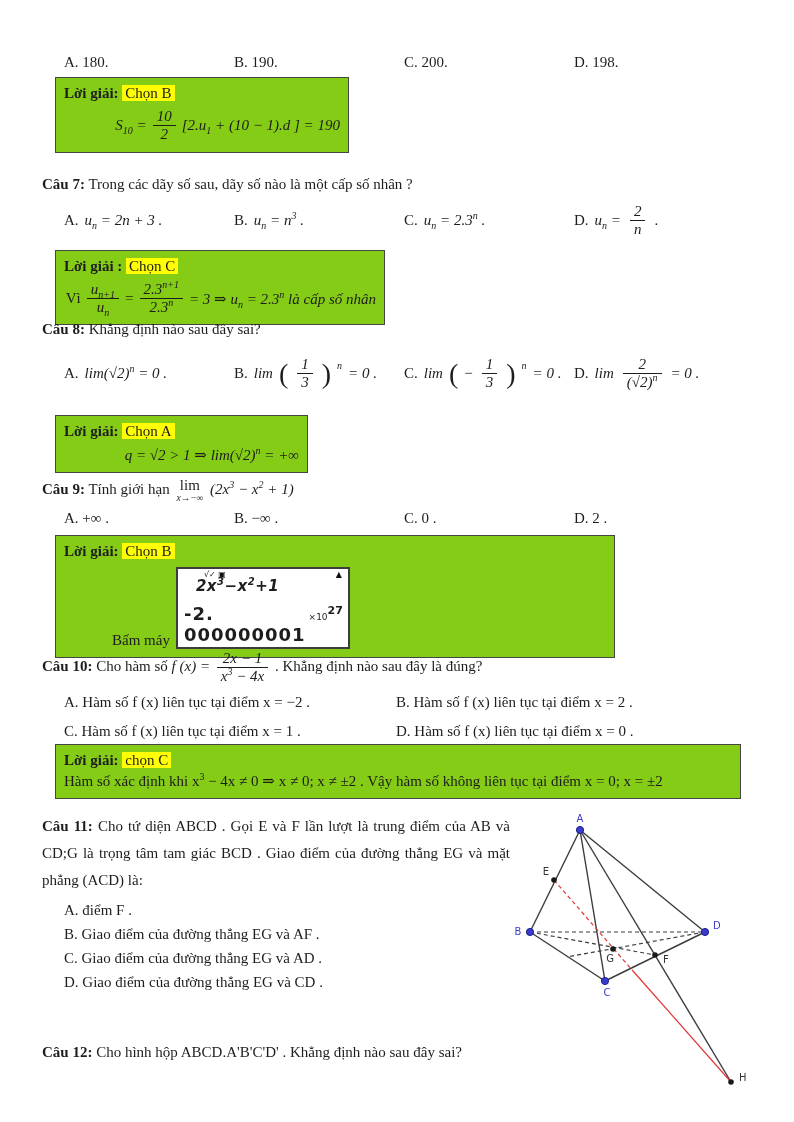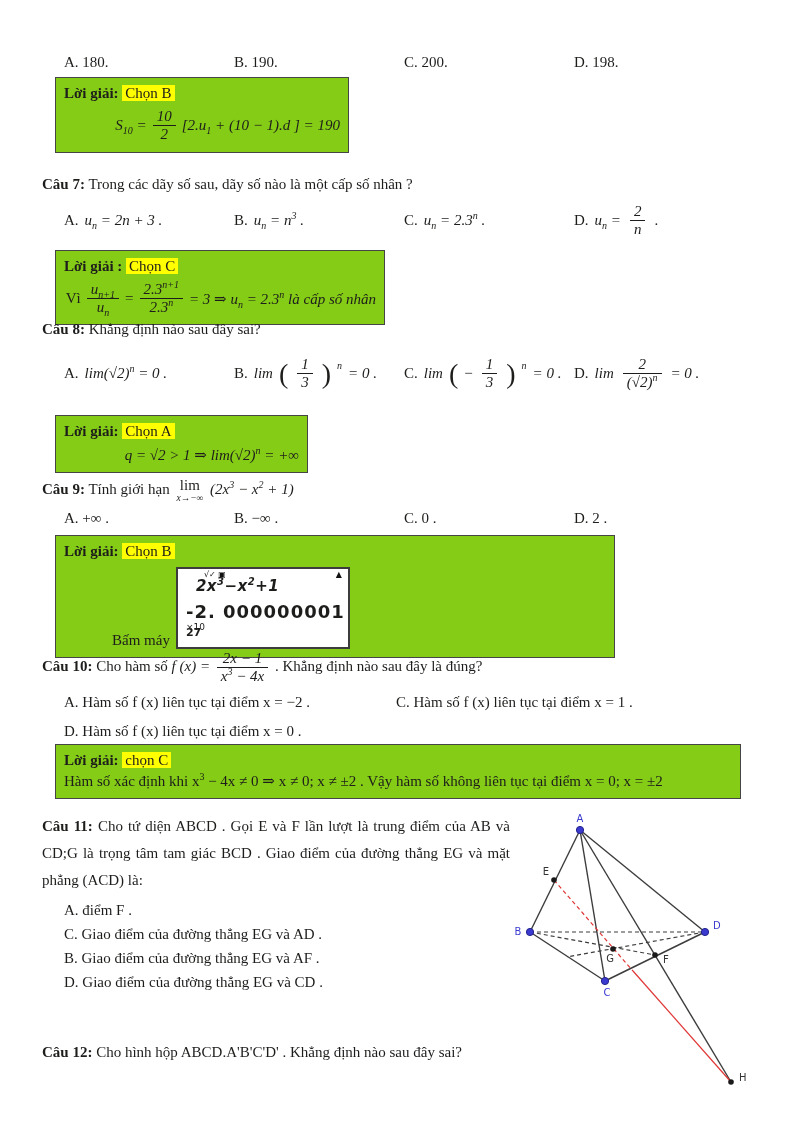--- a/index.html
+++ b/index.html
@@ -26,21 +26,21 @@
   .pexp{position:relative;top:-8px;font-size:10px;font-style:italic;}
   .limstk{display:inline-block;text-align:center;vertical-align:middle;line-height:1;margin:0 3px;}
   .limstk .bot{display:block;font-size:9.5px;margin-top:1px;}
   .calcrow{display:flex;align-items:flex-end;gap:6px;margin-left:48px;margin-top:6px;}
   .calclabel{white-space:nowrap;}
   .calc{width:170px;height:78px;border:2px solid #3c3c3c;position:relative;background:#fff;
         font-family:"DejaVu Sans",sans-serif;}
   .calctop{display:flex;justify-content:space-between;font-size:8px;padding:1px 6px 0 26px;color:#111;}
   .calcexpr{font-size:15px;font-weight:bold;font-style:italic;padding-left:4px;margin-top:-2px;letter-spacing:.5px;margin-left:14px;}
   .calcres{position:absolute;bottom:2px;left:6px;right:5px;display:flex;justify-content:flex-end;
-           align-items:baseline;font-size:18px;font-weight:bold;letter-spacing:1px;flex-direction:column;}
+           align-items:baseline;font-size:18px;font-weight:bold;letter-spacing:1px;}
   .x10{font-size:9px;font-weight:normal;letter-spacing:0;margin-left:2px;}
   .calcexp{font-size:11px;font-weight:bold;position:relative;top:-6px;letter-spacing:0;}
   .justify{text-align:justify;}
   #diagram{position:absolute;left:506px;top:810px;}
   .vlabel{font-family:"DejaVu Sans",sans-serif;font-size:10px;}
 </style>
 </head>
 <body>
 
 <div id="page">
@@ -194,38 +194,39 @@
   <div class="sec" style="top:650px">
     <div class="qtitle">
       <span class="qlabel">Câu 10:</span>
       <span>Cho hàm số</span>
       <span class="im">f (x) =</span>
       <span class="frac im"><span class="num">2x − 1</span><span class="den">x<sup>3</sup> − 4x</span></span>
       <span>. Khẳng định nào sau đây là đúng?</span>
     </div>
     <div class="opts2" style="margin-top:8px">
       <span>A. Hàm số f (x) liên tục tại điểm x = −2 .</span>
+      <span>B. Hàm số f (x) liên tục tại điểm x = 2 .</span>
       <span>C. Hàm số f (x) liên tục tại điểm x = 1 .</span>
       <span>D. Hàm số f (x) liên tục tại điểm x = 0 .</span>
     </div>
     <div class="solbox" style="width:668px;margin-top:4px">
       <div class="solhead"><span>Lời giải:</span> <span class="hl">chọn C</span></div>
       <div style="margin-top:2px">Hàm số xác định khi x<sup>3</sup> − 4x ≠ 0 ⇒ x ≠ 0; x ≠ ±2 . Vậy hàm số không liên tục tại điểm x = 0; x = ±2</div>
     </div>
   </div>
 
   <div class="sec" style="top:813px">
     <div class="qtitle justify" style="width:468px;line-height:27px">
       <span class="qlabel">Câu 11:</span>
       <span>Cho tứ diện ABCD . Gọi E và F lần lượt là trung điểm của AB và CD;G là trọng tâm tam giác BCD . Giao điểm của đường thẳng EG và mặt phẳng (ACD) là:</span>
     </div>
     <div class="optlist" style="margin-top:4px">
       <div>A. điểm F .</div>
+      <div>B. Giao điểm của đường thẳng EG và AF .</div>
       <div>C. Giao điểm của đường thẳng EG và AD .</div>
-      <div>B. Giao điểm của đường thẳng EG và AF .</div>
       <div>D. Giao điểm của đường thẳng EG và CD .</div>
     </div>
   </div>
 
   <div class="sec" style="top:1042px">
     <div class="qtitle"><span class="qlabel">Câu 12:</span> <span>Cho hình hộp ABCD.A'B'C'D' . Khẳng định nào sau đây sai?</span></div>
   </div>
 
   <svg id="diagram" width="288" height="294" viewBox="0 0 288 294">
 

